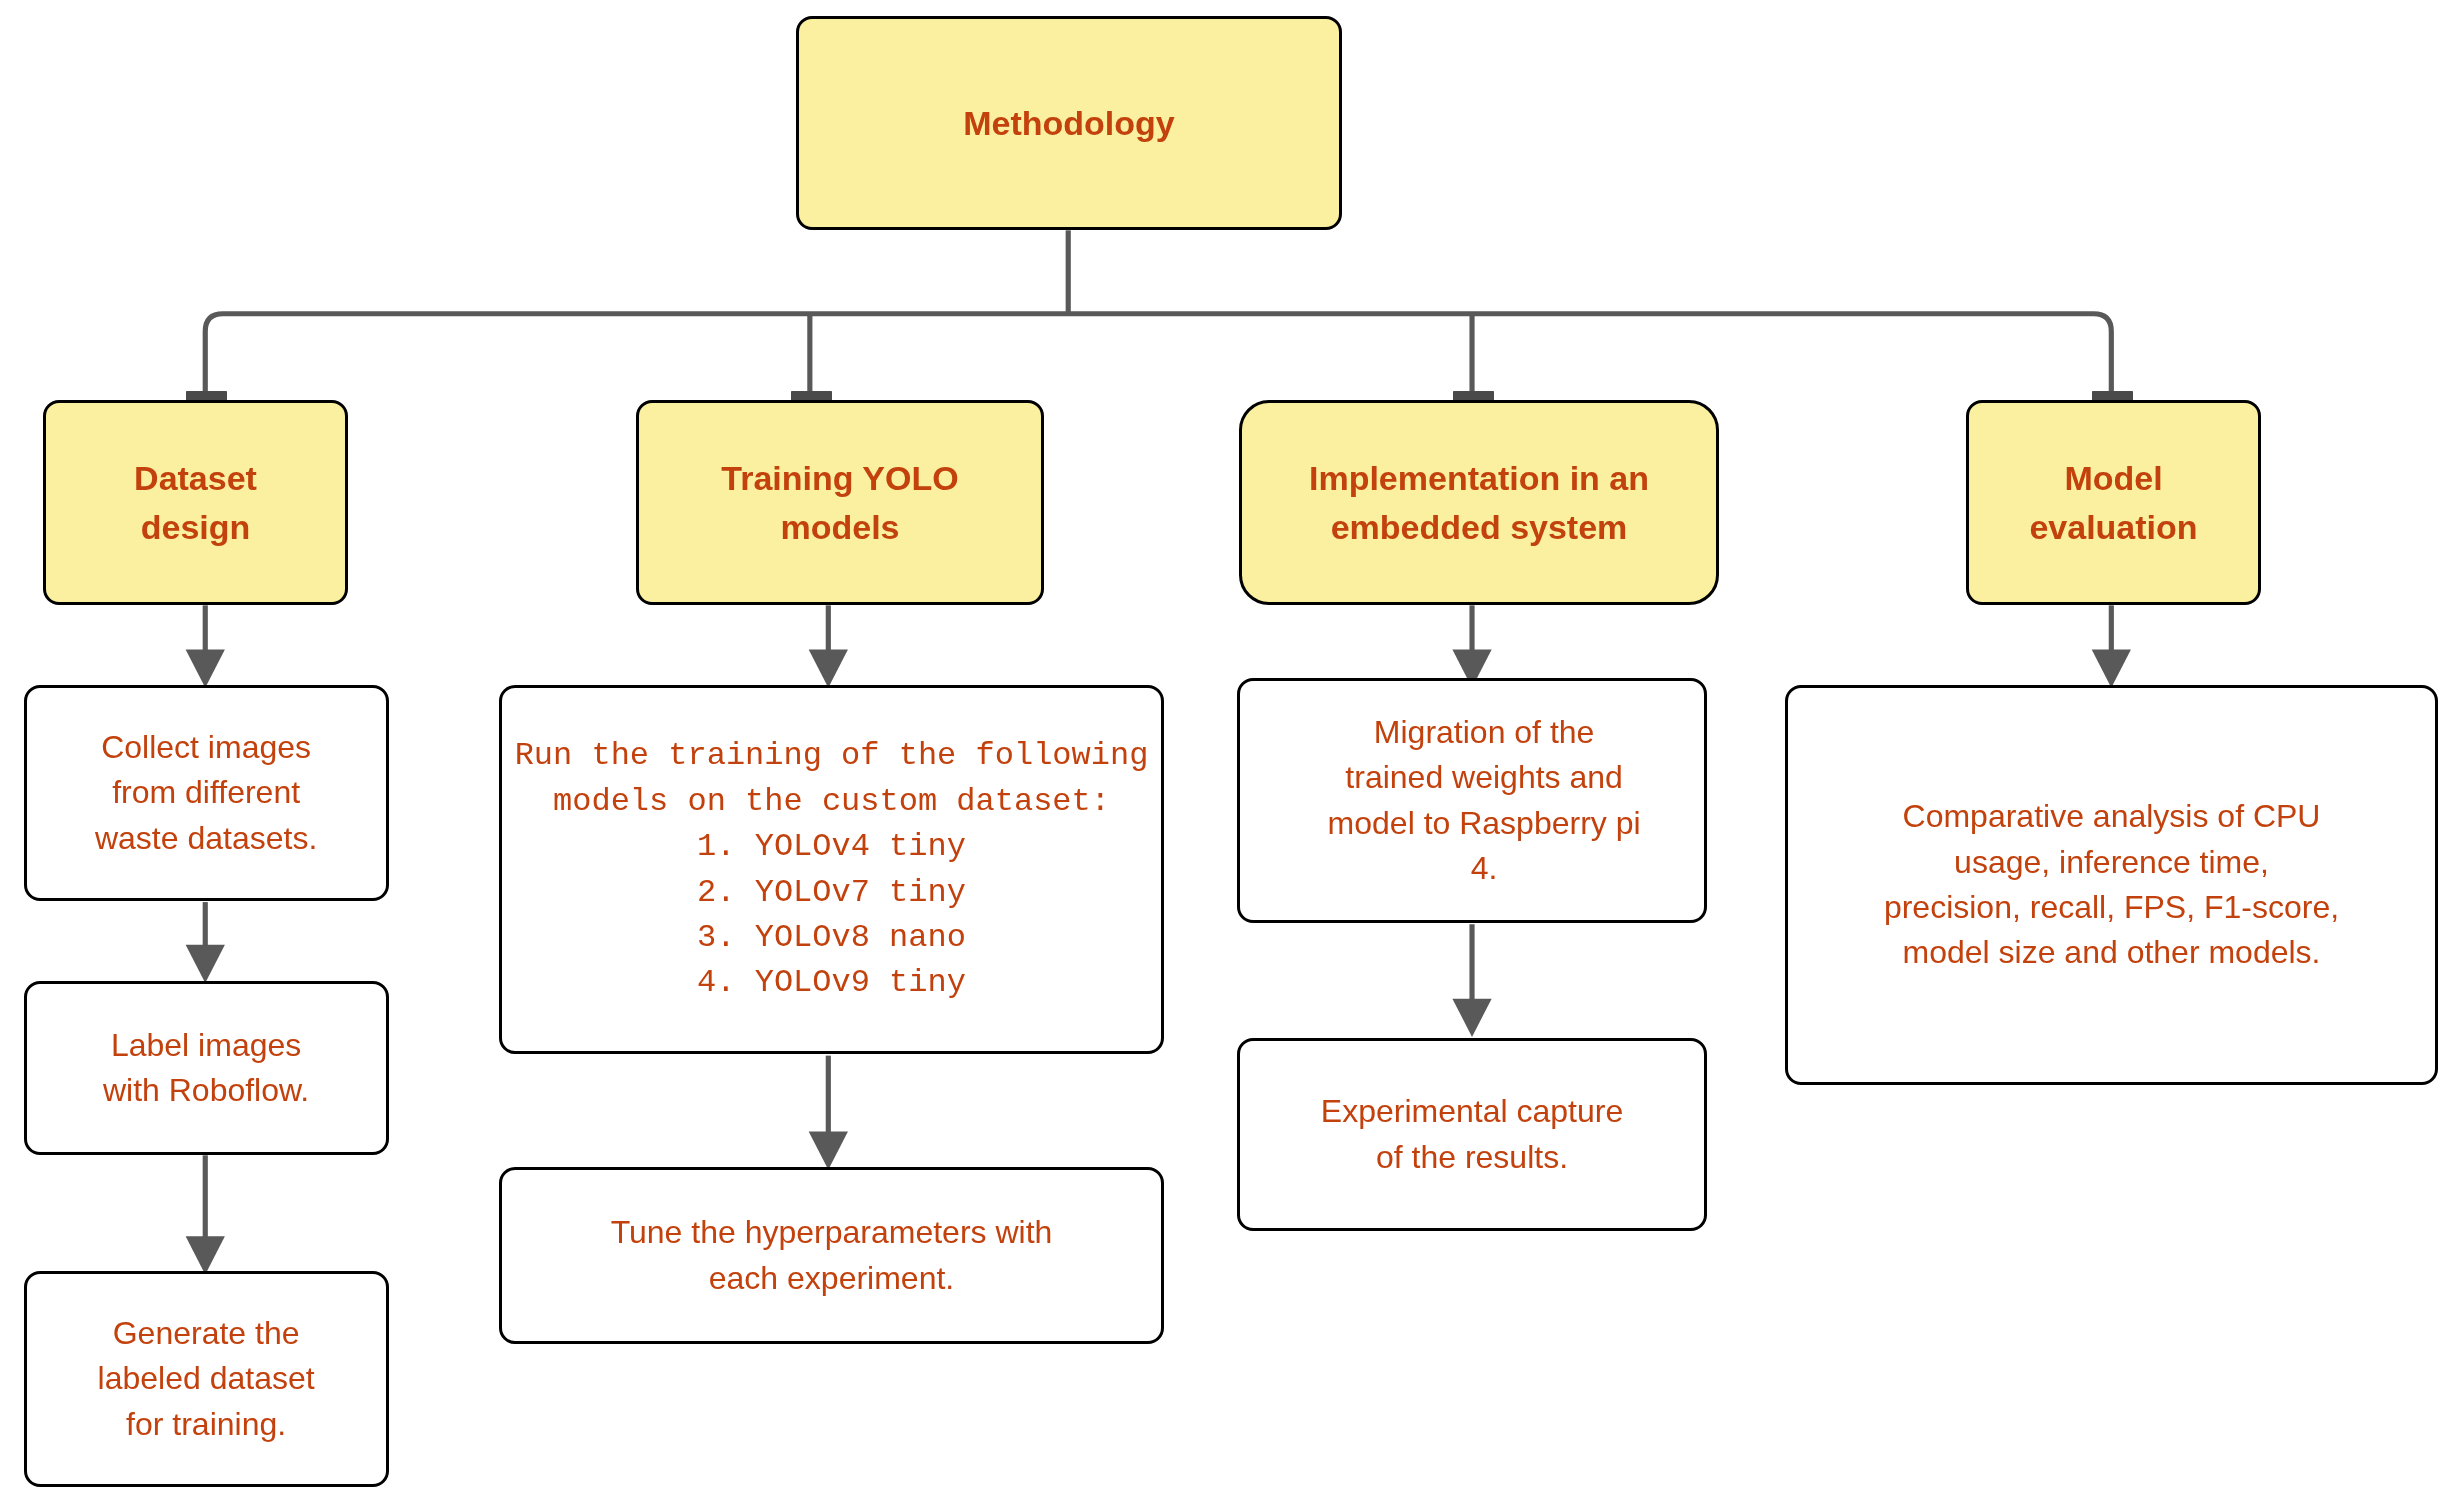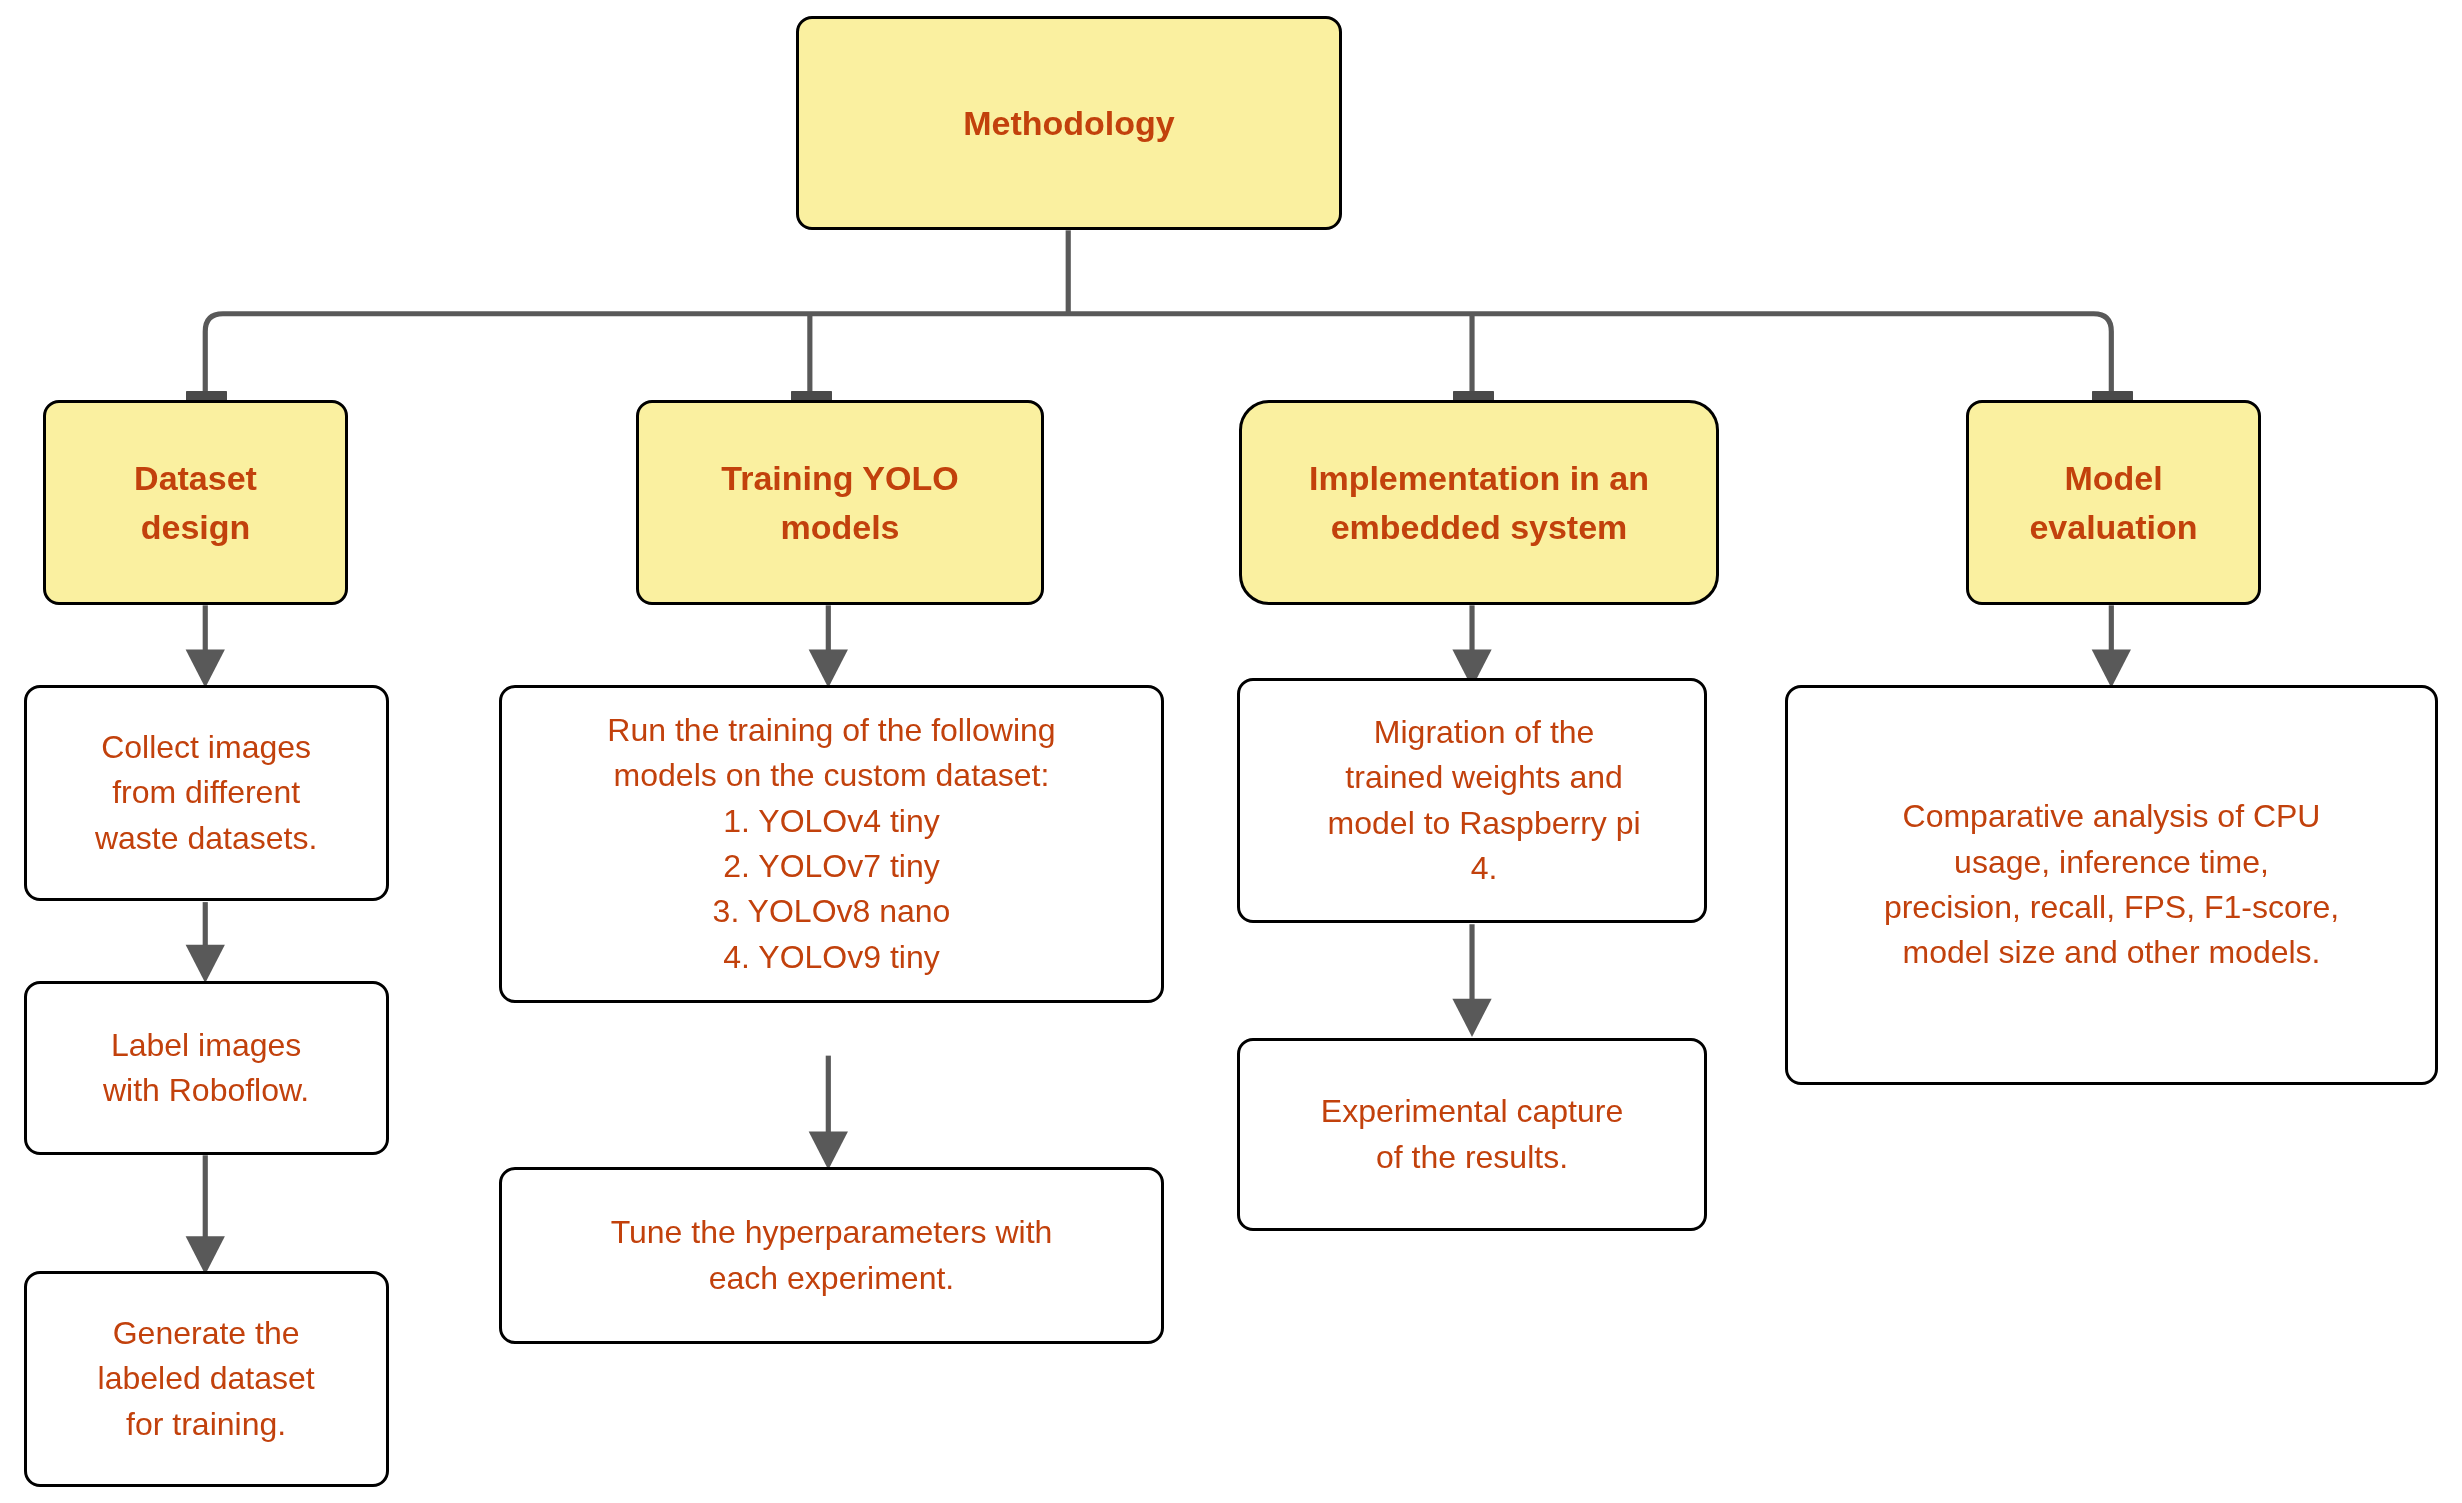--- a/index.html
+++ b/index.html
@@ -132,21 +132,21 @@
     <span class="txt">Label images
 with Roboflow.</span>
   </div>
 
   <div class="node leaf" style="left:23.6px; top:1271px; width:365px; height:216px;">
     <span class="txt">Generate the
 labeled dataset
 for training.</span>
   </div>
 
-  <div class="node leaf listnode" style="left:499px; top:685px; width:665px; height:318px;">
+  <div class="node leaf listnode" style="left:499px; top:685px; width:665px; height:369px;font-family:Liberation Mono, monospace;">
     <span class="txt">Run the training of the following
 models on the custom dataset:
 1. YOLOv4 tiny
 2. YOLOv7 tiny
 3. YOLOv8 nano
 4. YOLOv9 tiny</span>
   </div>
 
   <div class="node leaf" style="left:499px; top:1167px; width:665px; height:177px;">
     <span class="txt">Tune the hyperparameters with

